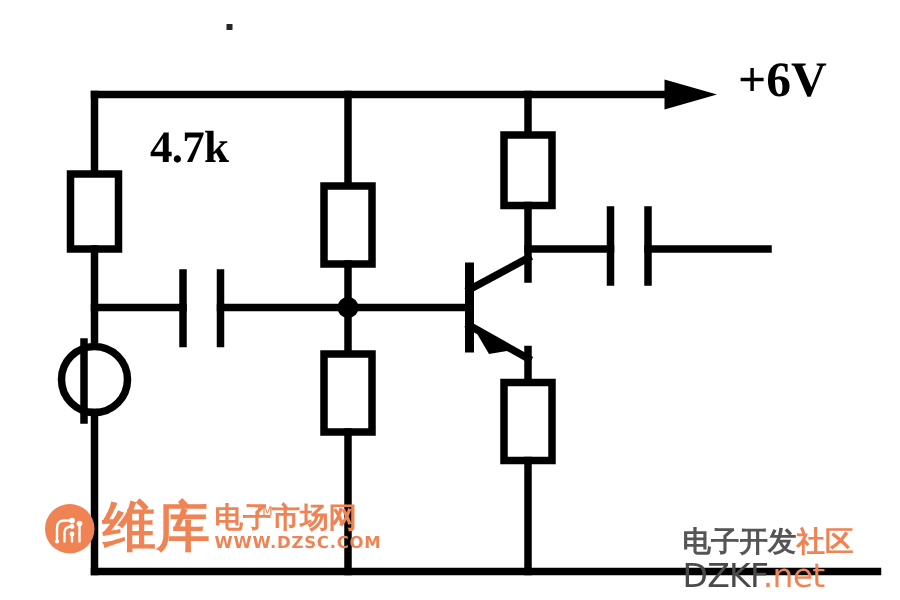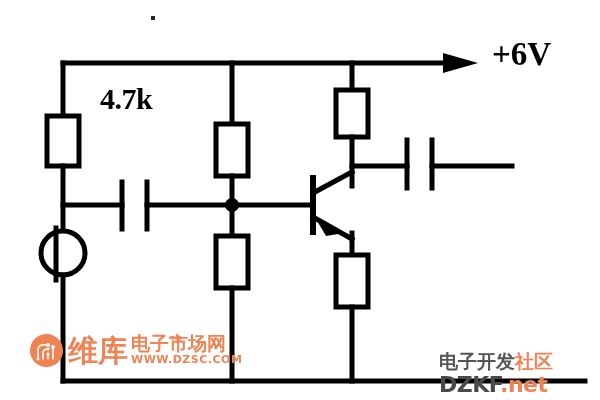--- a/index.html
+++ b/index.html
@@ -69,21 +69,21 @@
     border-radius: 50%;
     background: #ef8354;
     margin-right: 5px;
     flex: none;
     overflow: hidden;
   }
   #wm-left-logo svg { position: absolute; left: 0; top: 0; }
   #wm-left-cn {
     font-family: "DejaVu Sans", sans-serif;
     font-weight: bold;
-    font-size: 30px;
+    font-size: 36px;
     color: #ef8354;
     line-height: 1;
     letter-spacing: 0px;
   }
   #wm-left-stack {
     display: flex;
     flex-direction: column;
     justify-content: space-between;
     margin-left: 3px;
   }
@@ -120,39 +120,39 @@
     font-weight: bold;
     color: #d8b49a;
     opacity: 0.78;
     letter-spacing: 7px;
     line-height: 1;
   }
 
   
   #wm-right {
     position: absolute;
-    left: 439px;
+    left: 455px;
     top: 352px;
     width: 145px;
     height: 48px;
     pointer-events: none;
   }
   #wm-right-cn {
     font-family: "DejaVu Sans", sans-serif;
     font-weight: bold;
     font-size: 19px;
     line-height: 1.05;
     color: #555555;
     letter-spacing: 0px;
     white-space: nowrap;
   }
   #wm-right-cn .accent { color: #ef8354; }
   #wm-right-url {
     font-family: "DejaVu Sans", sans-serif;
-    font-weight: bold;
+    font-weight: normal;
     font-size: 22px;
     line-height: 1.05;
     color: #4a4a4a;
     letter-spacing: -0.5px;
     margin-top: 1px;
     white-space: nowrap;
   }
   #wm-right-url .accent { color: #ef8354; }
 </style>
 </head>

